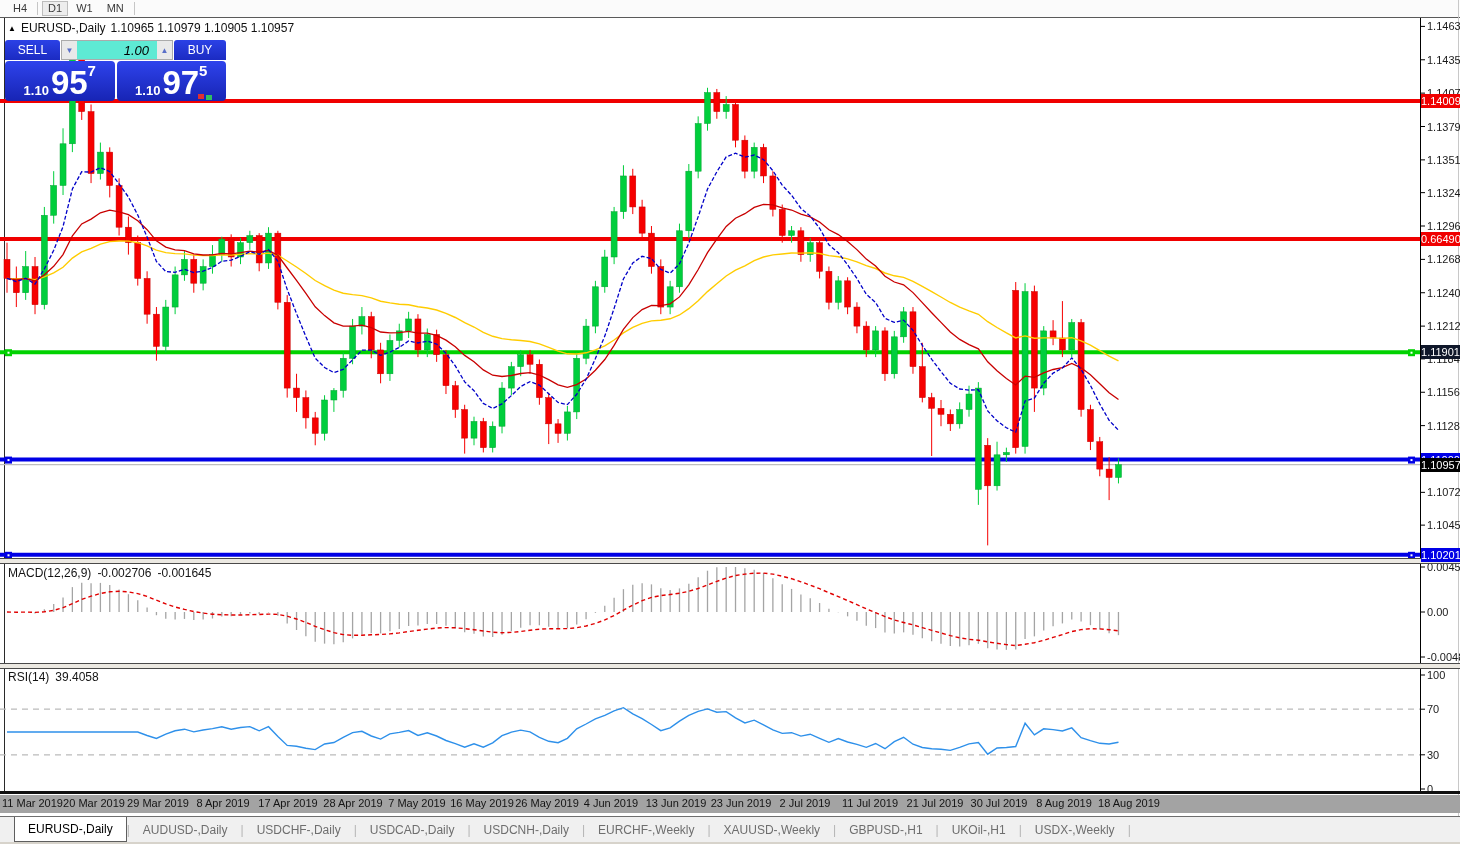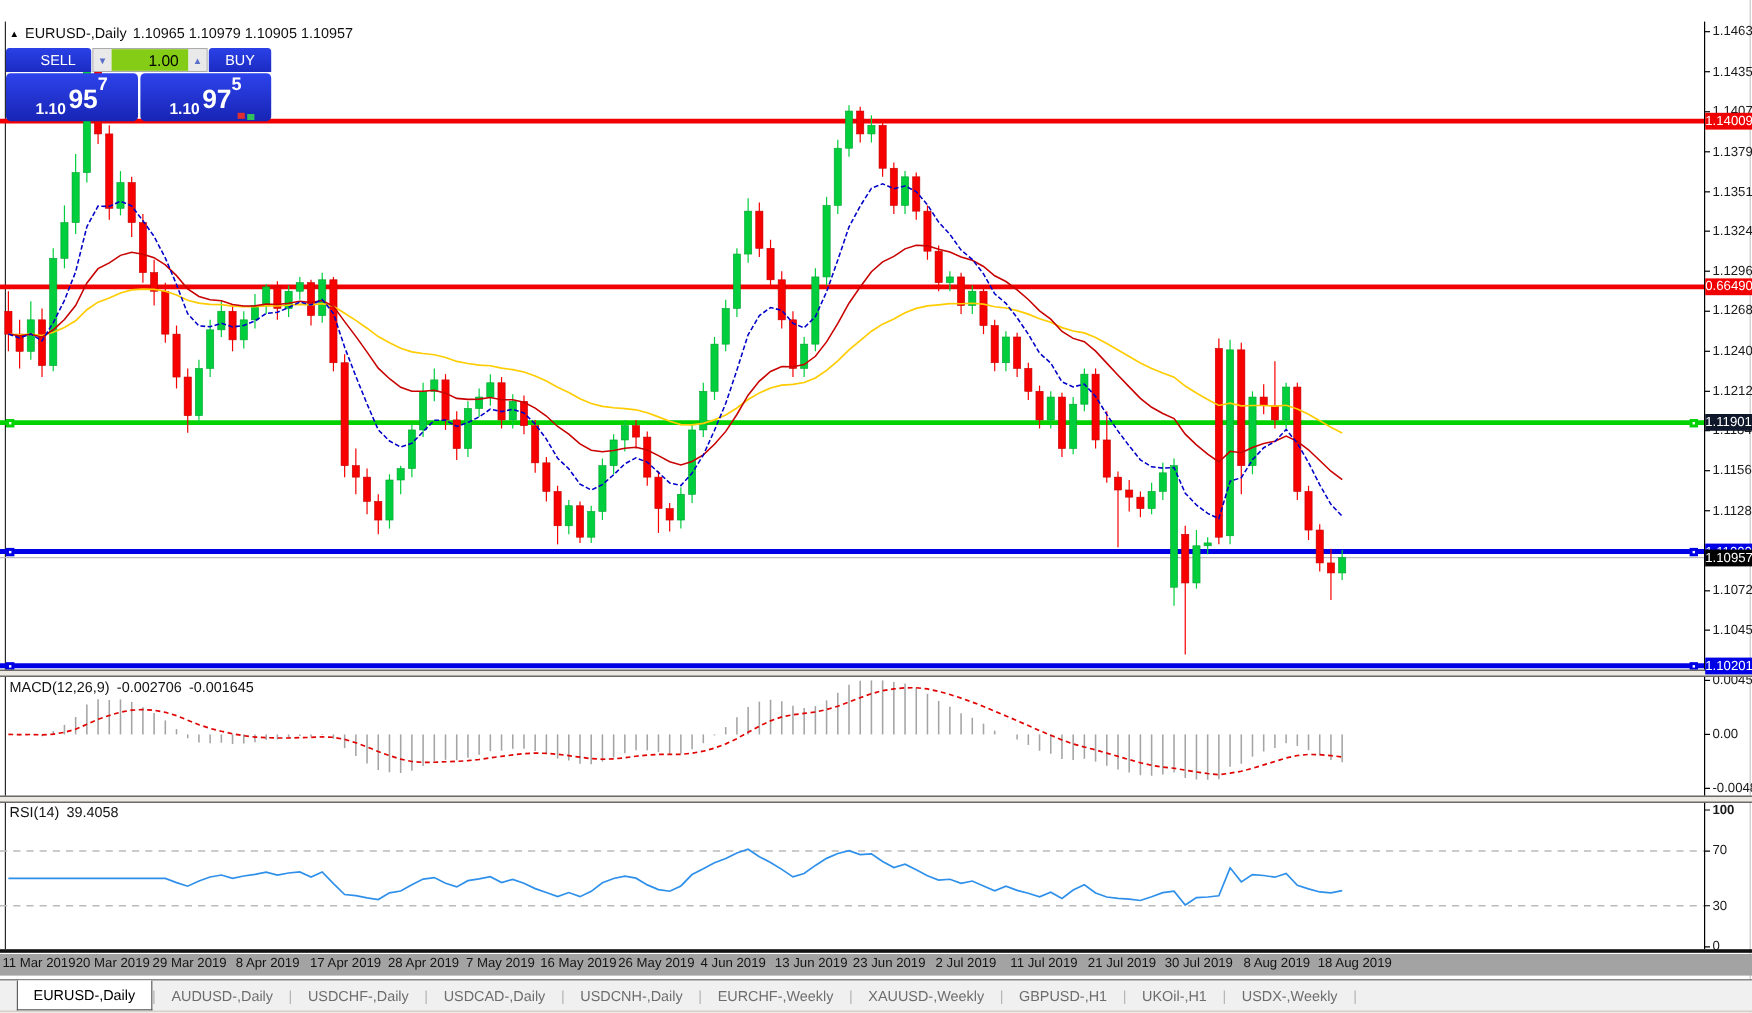--- a/index.html
+++ b/index.html
@@ -17,31 +17,31 @@
   #frame-right{position:absolute;left:1458px;top:0px;width:1px;height:844px;background:#C8C8C8;}
   svg#plot{position:absolute;left:0;top:0;width:1460px;height:844px;}
   
   #chart-title{position:absolute;left:8px;top:21px;font-size:12px;color:#111;display:flex;gap:5px;align-items:center;z-index:7;}
   #chart-title .tri{font-size:8px;color:#000;}
   
   #trade-panel{position:absolute;left:5px;top:40px;width:221px;height:63px;z-index:8;}
   #tp-top{display:flex;height:20px;}
   .tp-btn{background:linear-gradient(#2B41E6,#1B2BC2);color:#FFF;font-size:12px;display:flex;
           align-items:center;justify-content:center;cursor:pointer;}
-  #sell-btn{width:55px;border-radius:3px 3px 0 0;padding-left:16px;}
+  #sell-btn{width:55px;border-radius:3px 3px 0 0;}
   #buy-btn{width:52px;border-radius:3px 3px 0 0;}
   #vol-box{flex:1;display:flex;background:#F2F2F2;border:1px solid #ABABAB;margin:0 1px;}
   .spin{width:15px;background:#E9E9E9;color:#5A6FC8;font-size:8px;display:flex;align-items:center;
         justify-content:center;cursor:pointer;}
-  #vol-value{flex:1;background:#84cc16;color:#000;font-size:13px;display:flex;align-items:center;justify-content:flex-end;padding-right:8px;}
+  #vol-value{flex:1;background:#5eead4;color:#000;font-size:13px;display:flex;align-items:center;justify-content:flex-end;padding-right:8px;font-style:italic;}
   #tp-big{display:flex;height:40px;margin-top:1px;gap:2px;}
   .big-btn{flex:1;background:linear-gradient(#2E43EC,#1724B4);border-radius:4px;color:#FFF;display:flex;
            align-items:flex-end;justify-content:center;padding-bottom:3px;cursor:pointer;position:relative;}
   .big-prefix{font-size:13px;font-weight:bold;margin-right:2px;line-height:15px;}
-  .big-main{font-size:22px;font-weight:bold;line-height:30px;}
+  .big-main{font-size:33px;font-weight:bold;line-height:30px;}
   .big-sup{font-size:15px;font-weight:bold;line-height:14px;align-self:flex-start;margin-top:3px;}
   .mkr{position:absolute;width:6px;height:5px;z-index:9;}
   
   .tick-label{position:absolute;left:1427px;font-size:11px;color:#1A1A1A;height:12px;line-height:12px;z-index:4;}
   .price-badge{position:absolute;left:1421px;width:39px;height:14px;font-size:11px;line-height:14px;
                text-align:center;color:#FFF;z-index:6;}
   
   .splitter{position:absolute;left:0;width:1460px;background:#ECE9E2;border-top:1px solid #4A4A4A;border-bottom:1px solid #4A4A4A;z-index:5;}
   #black-band{position:absolute;left:0;top:791px;width:1460px;height:3px;background:#111;z-index:5;}
   
@@ -57,20 +57,29 @@
   .tab.active{background:#FFF;color:#000;border:1px solid #5E5E5E;border-top:none;}
   .tabsep{color:#B4B4B4;display:flex;align-items:center;}
   #tab-arrows{position:absolute;right:6px;top:0;height:25px;display:flex;align-items:center;gap:12px;color:#555;font-size:10px;}
   #bottom-strip{position:absolute;left:0;top:841px;width:1460px;height:3px;background:#D7D3CB;}
 </style>
 </head>
 <body>
 
 <div id="app">
 
+  <div id="tfbar">
+      <div style="width: 6px;"></div>
+      <div class="tfbtn">H4</div>
+      <div class="tfsep"></div>
+      <div class="tfbtn active">D1</div>
+      <div class="tfbtn">W1</div>
+      <div class="tfbtn">MN</div>
+      <div class="tfsep"></div>
+    </div>
 
   <div id="frame-left"></div>
   <div id="axis-col"></div>
   <svg id="plot" xmlns="http://www.w3.org/2000/svg">
       <g>
         <line x1="0" y1="101" x2="1420" y2="101" stroke="#F00000" stroke-width="4"></line>
         <line x1="0" y1="238.99886000000174" x2="1420" y2="238.99886000000174" stroke="#F00000" stroke-width="4"></line>
         <line x1="0" y1="352.21035999999987" x2="1420" y2="352.21035999999987" stroke="#00D200" stroke-width="4"></line>
         <rect x="5" y="349.21035999999987" width="7" height="7" fill="#00D200"></rect>
         <rect x="7.5" y="351.71035999999987" width="2" height="2" fill="#FFFFFF"></rect>
@@ -590,21 +599,21 @@
     <div class="tick-label" style="top: 286.745px;">1.12400</div>
     <div class="tick-label" style="top: 320.112px;">1.12120</div>
     <div class="tick-label" style="top: 352.884px;">1.11845</div>
     <div class="tick-label" style="top: 386.251px;">1.11565</div>
     <div class="tick-label" style="top: 419.619px;">1.11285</div>
     <div class="tick-label" style="top: 486.354px;">1.10725</div>
     <div class="tick-label" style="top: 519.126px;">1.10450</div>
     <div class="tick-label" style="top: 561px;">0.004517</div>
     <div class="tick-label" style="top: 606px;">0.00</div>
     <div class="tick-label" style="top: 651px;">-0.004806</div>
-    <div class="tick-label" style="top: 669px; font-weight: bold;">100</div>
+    <div class="tick-label" style="top: 669px;">100</div>
     <div class="tick-label" style="top: 703.2px;">70</div>
     <div class="tick-label" style="top: 748.8px;">30</div>
     <div class="tick-label" style="top: 783px;">0</div>
     <div class="price-badge" style="top: 94px; background: rgb(240, 0, 0);">1.14009</div>
     <div class="price-badge" style="top: 231.999px; background: rgb(240, 0, 0);">0.66490</div>
     <div class="price-badge" style="top: 345.21px; background: #0f172a;">1.11901</div>
     <div class="price-badge" style="top: 452.583px; background: rgb(0, 0, 230);">1.11000</div>
     <div class="price-badge" style="top: 547.799px; background: rgb(0, 0, 230);">1.10201</div>
     <div class="price-badge" style="top: 457.707px; background: rgb(0, 0, 0);">1.10957</div>
   </div>

